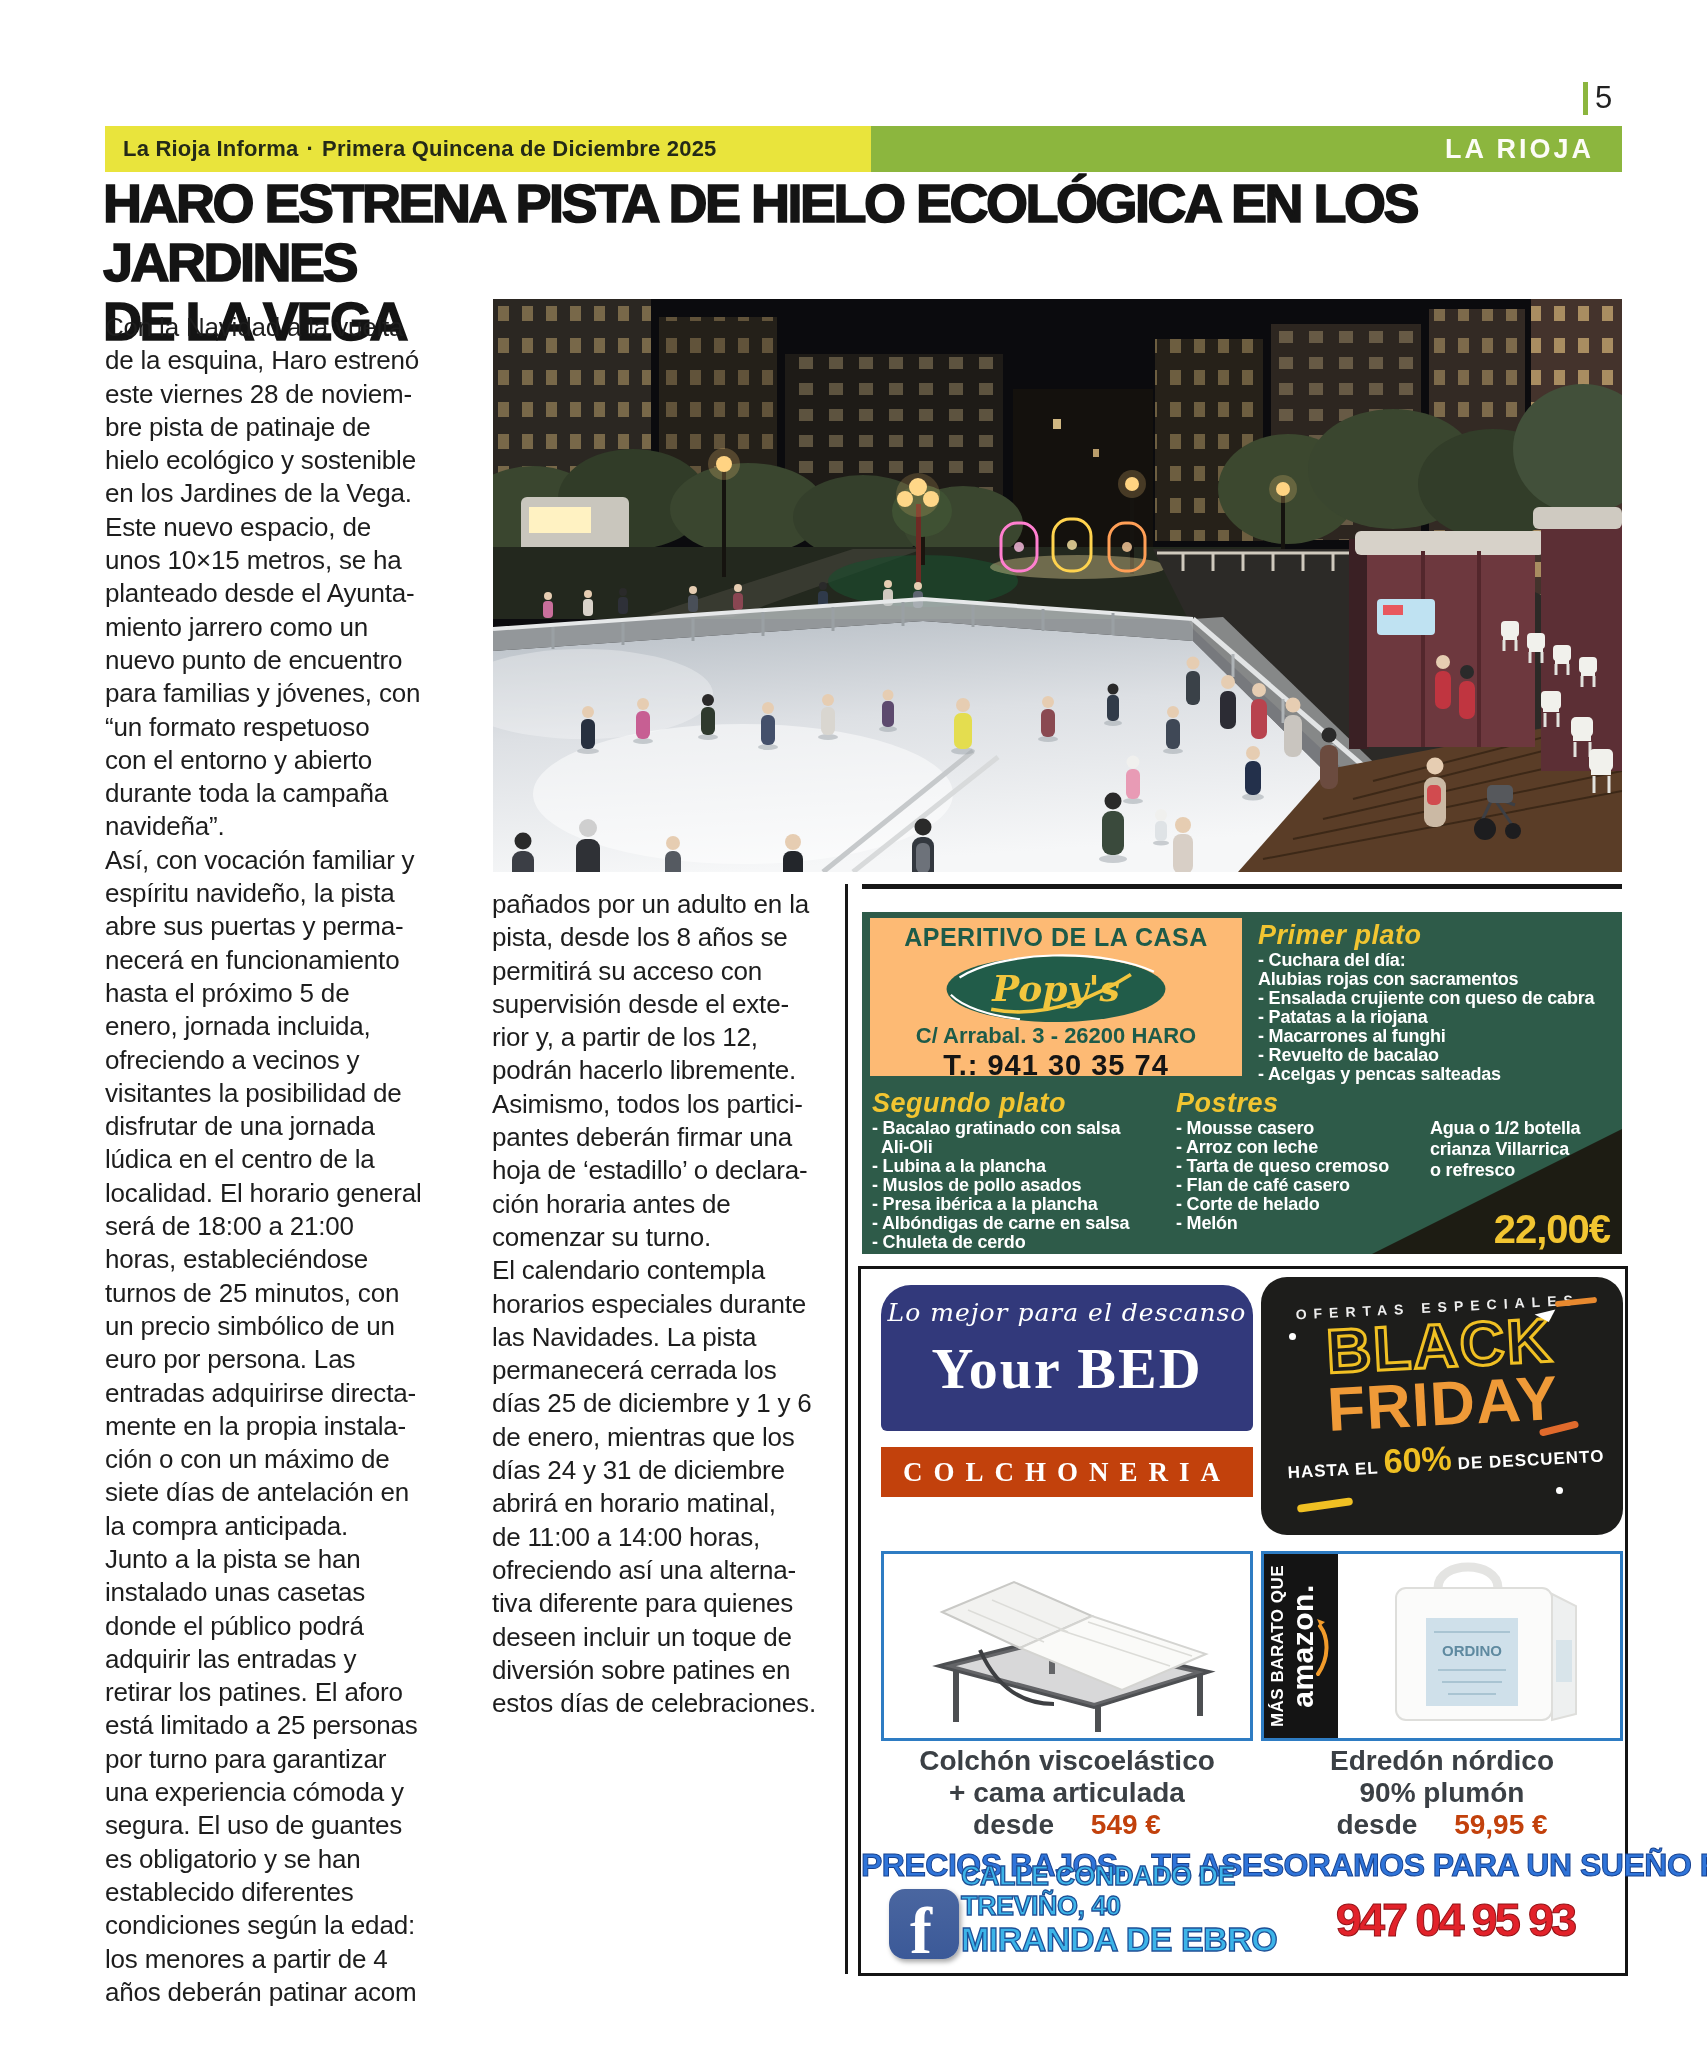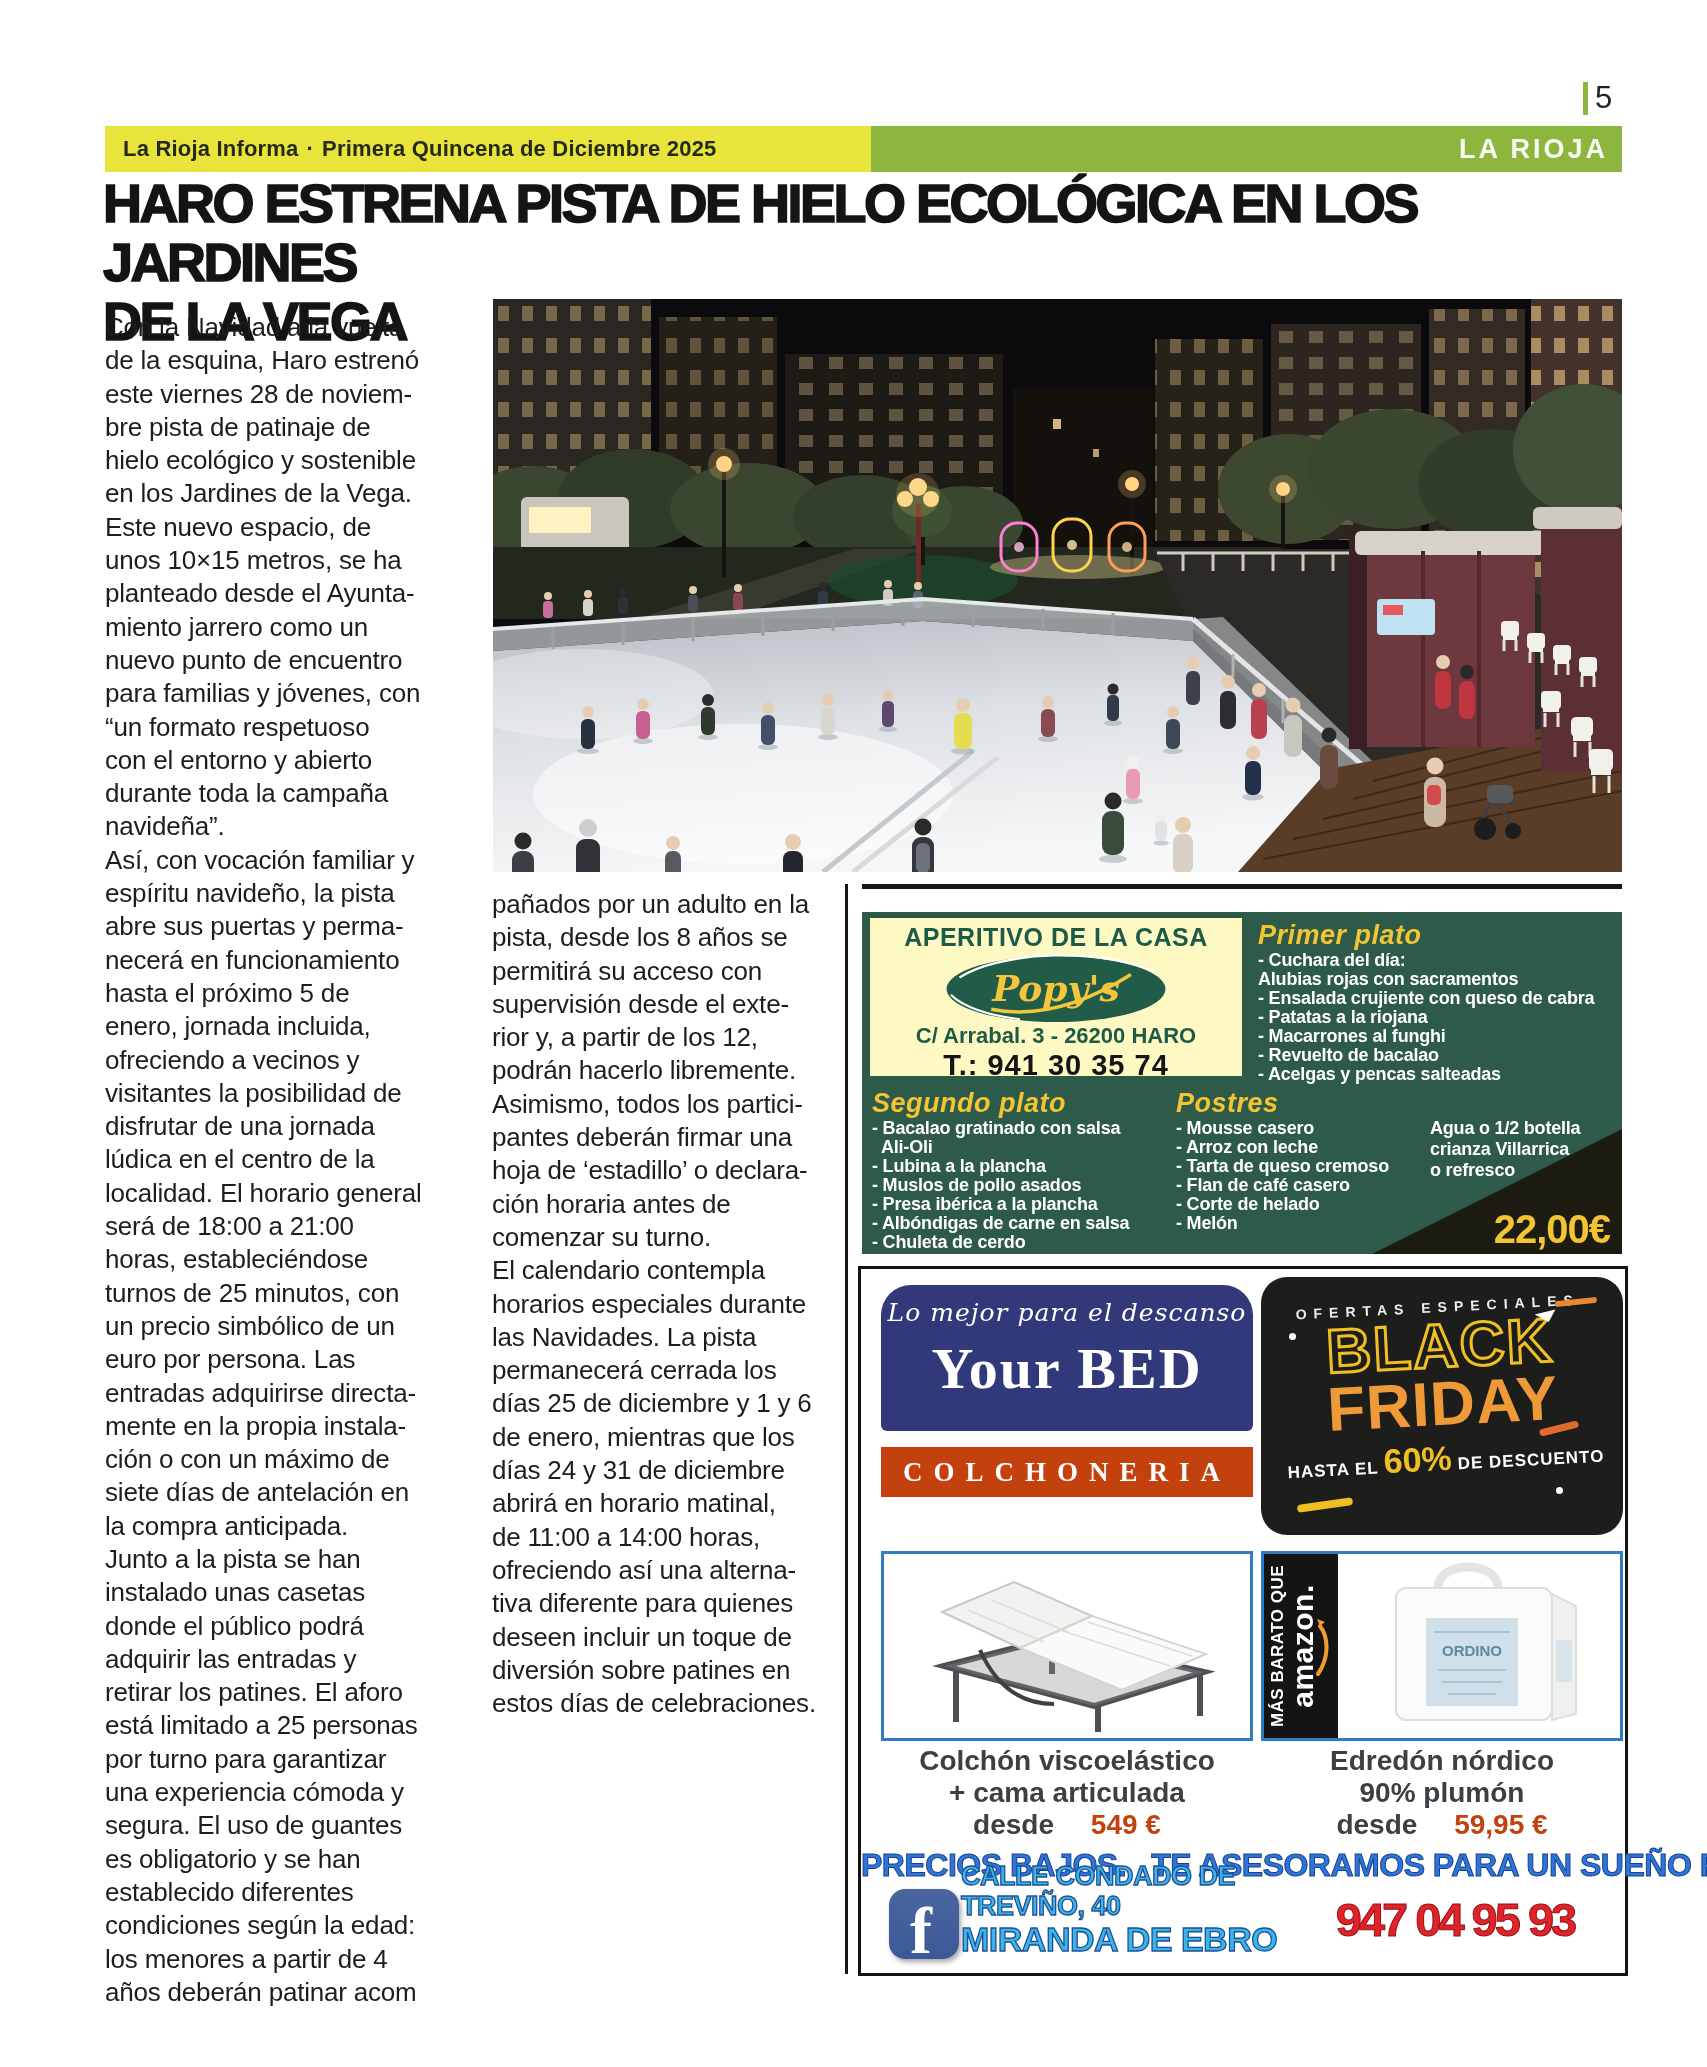--- a/index.html
+++ b/index.html
@@ -10,21 +10,21 @@
   .pageno{position:absolute;left:1583px;top:80px;display:flex;align-items:center;gap:7px;}
   .pageno .bar{display:inline-block;width:5px;height:33px;background:#8cb63e;}
   .pageno .num{font-size:31px;color:#222;}
 
   
   .mh-yellow{position:absolute;left:105px;top:126px;width:766px;height:46px;background:#e9e43c;
              display:flex;align-items:center;padding-left:18px;box-sizing:border-box;}
   .mh-yellow span{font-weight:700;font-size:22px;color:#242a18;letter-spacing:0.2px;}
   .mh-dot{margin:0 8px;}
   .mh-green{position:absolute;left:871px;top:126px;width:751px;height:46px;background:#8cb63e;
-            display:flex;align-items:center;justify-content:flex-end;padding-right:14px;box-sizing:border-box;}
+            display:flex;align-items:center;justify-content:flex-end;padding-right:28px;box-sizing:border-box;}
   .mh-green span{font-weight:700;font-size:27px;color:#fcfcf6;letter-spacing:3px;}
 
   
   .headline{position:absolute;left:103px;top:174px;width:1470px;margin:0;
             font-weight:700;font-size:54px;line-height:59px;letter-spacing:-2.5px;
             color:#141414;-webkit-text-stroke:1.6px #141414;}
 
   
   .col{position:absolute;}
   .col1{left:105px;top:311px;width:372px;}
@@ -33,21 +33,21 @@
 
   
   .photo{position:absolute;left:493px;top:299px;width:1129px;height:573px;display:block;}
 
   
   .vrule{position:absolute;left:845px;top:884px;width:3px;height:1090px;background:#171717;}
   .hrule{position:absolute;left:862px;top:884px;width:760px;height:5px;background:#171717;}
 
   
   .menu{position:absolute;left:862px;top:912px;width:760px;height:342px;background:#2e5b49;}
-  .menu-yellow{position:absolute;left:8px;top:6px;width:372px;height:158px;background:#fef9c3;text-align:center;}
+  .menu-yellow{position:absolute;left:8px;top:6px;width:372px;height:158px;background:#fdba74;text-align:center;}
   .ap-title{margin-top:5px;font-weight:700;font-size:25px;color:#1d5b49;letter-spacing:0.5px;}
   .ap-logo{display:block;margin:1px auto 0;width:252px;height:72px;}
   .ap-addr{font-weight:700;font-size:22px;color:#1d5b49;margin-top:-2px;}
   .ap-phone{font-weight:700;font-size:29px;color:#151515;letter-spacing:1px;margin-top:0px;}
   .mi-head{font-style:italic;font-weight:700;font-size:27px;color:#f2c531;letter-spacing:0.5px;}
   .mi{font-weight:700;color:#ffffff;font-size:18px;line-height:19px;white-space:pre;letter-spacing:-0.2px;}
   .sec-primer{position:absolute;left:396px;top:8px;width:356px;}
   .sec-segundo{position:absolute;left:10px;top:176px;width:300px;}
   .sec-postres{position:absolute;left:314px;top:176px;width:250px;}
   .sec-drinks{position:absolute;left:568px;top:206px;width:190px;}

